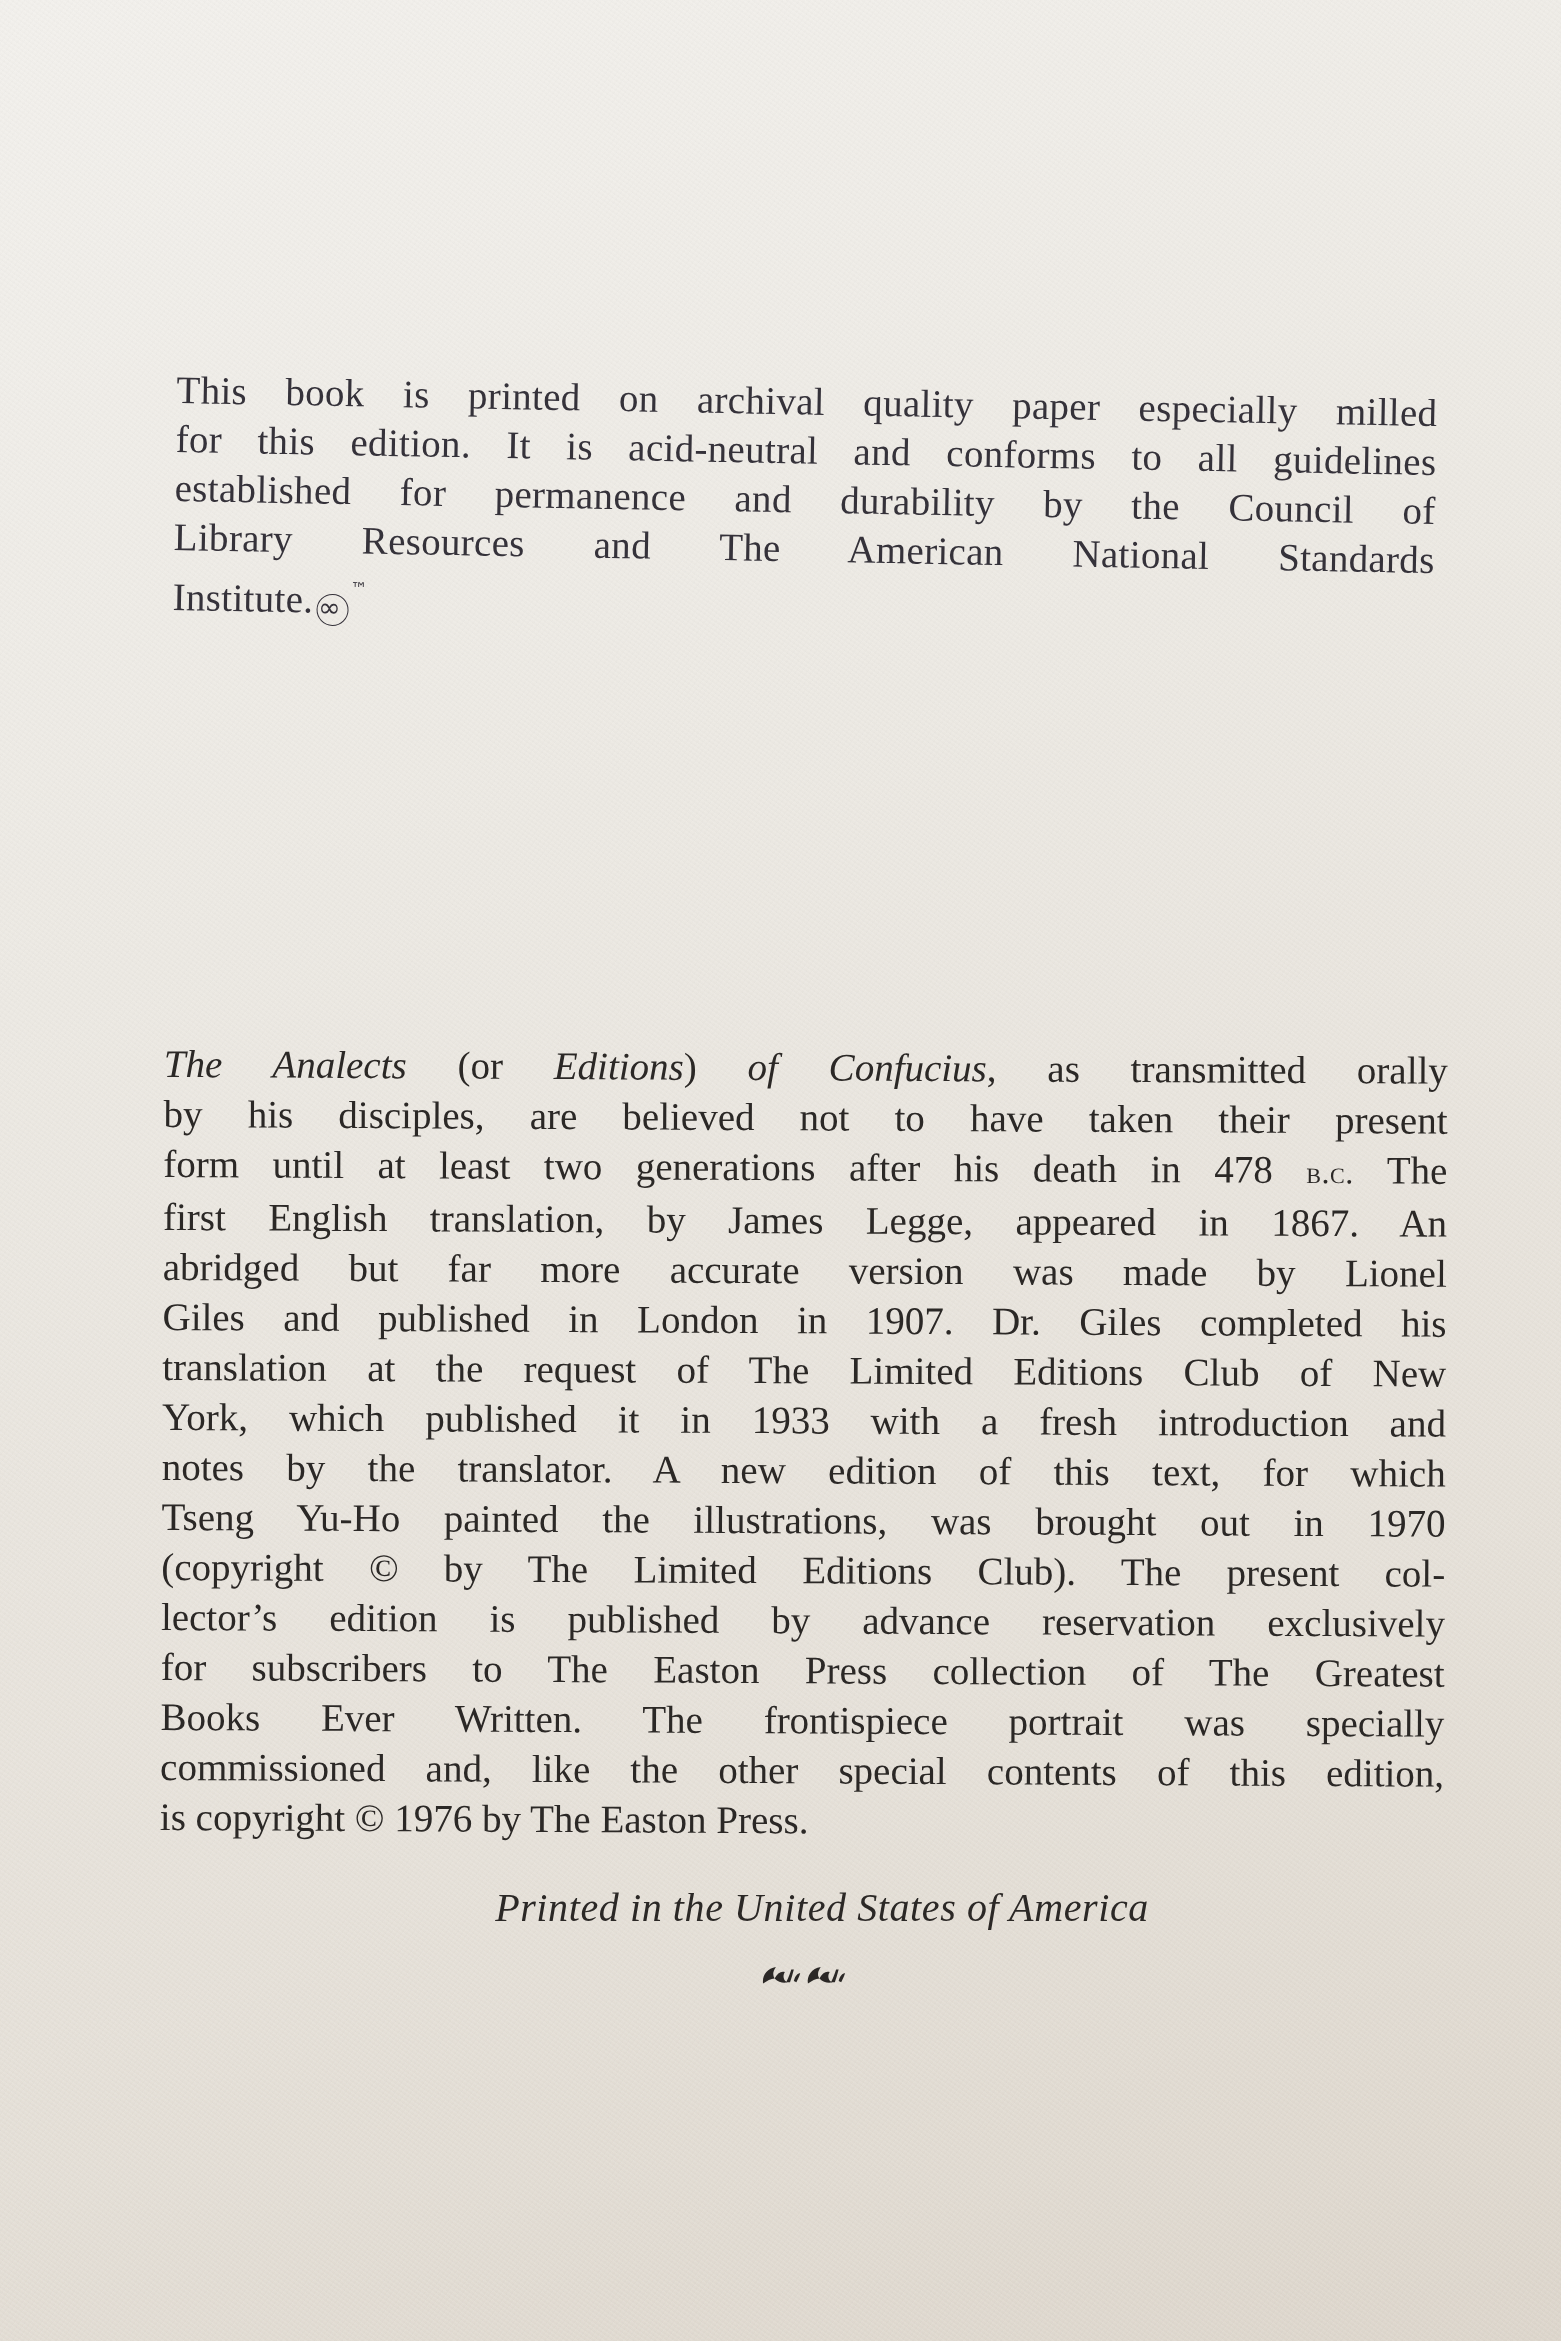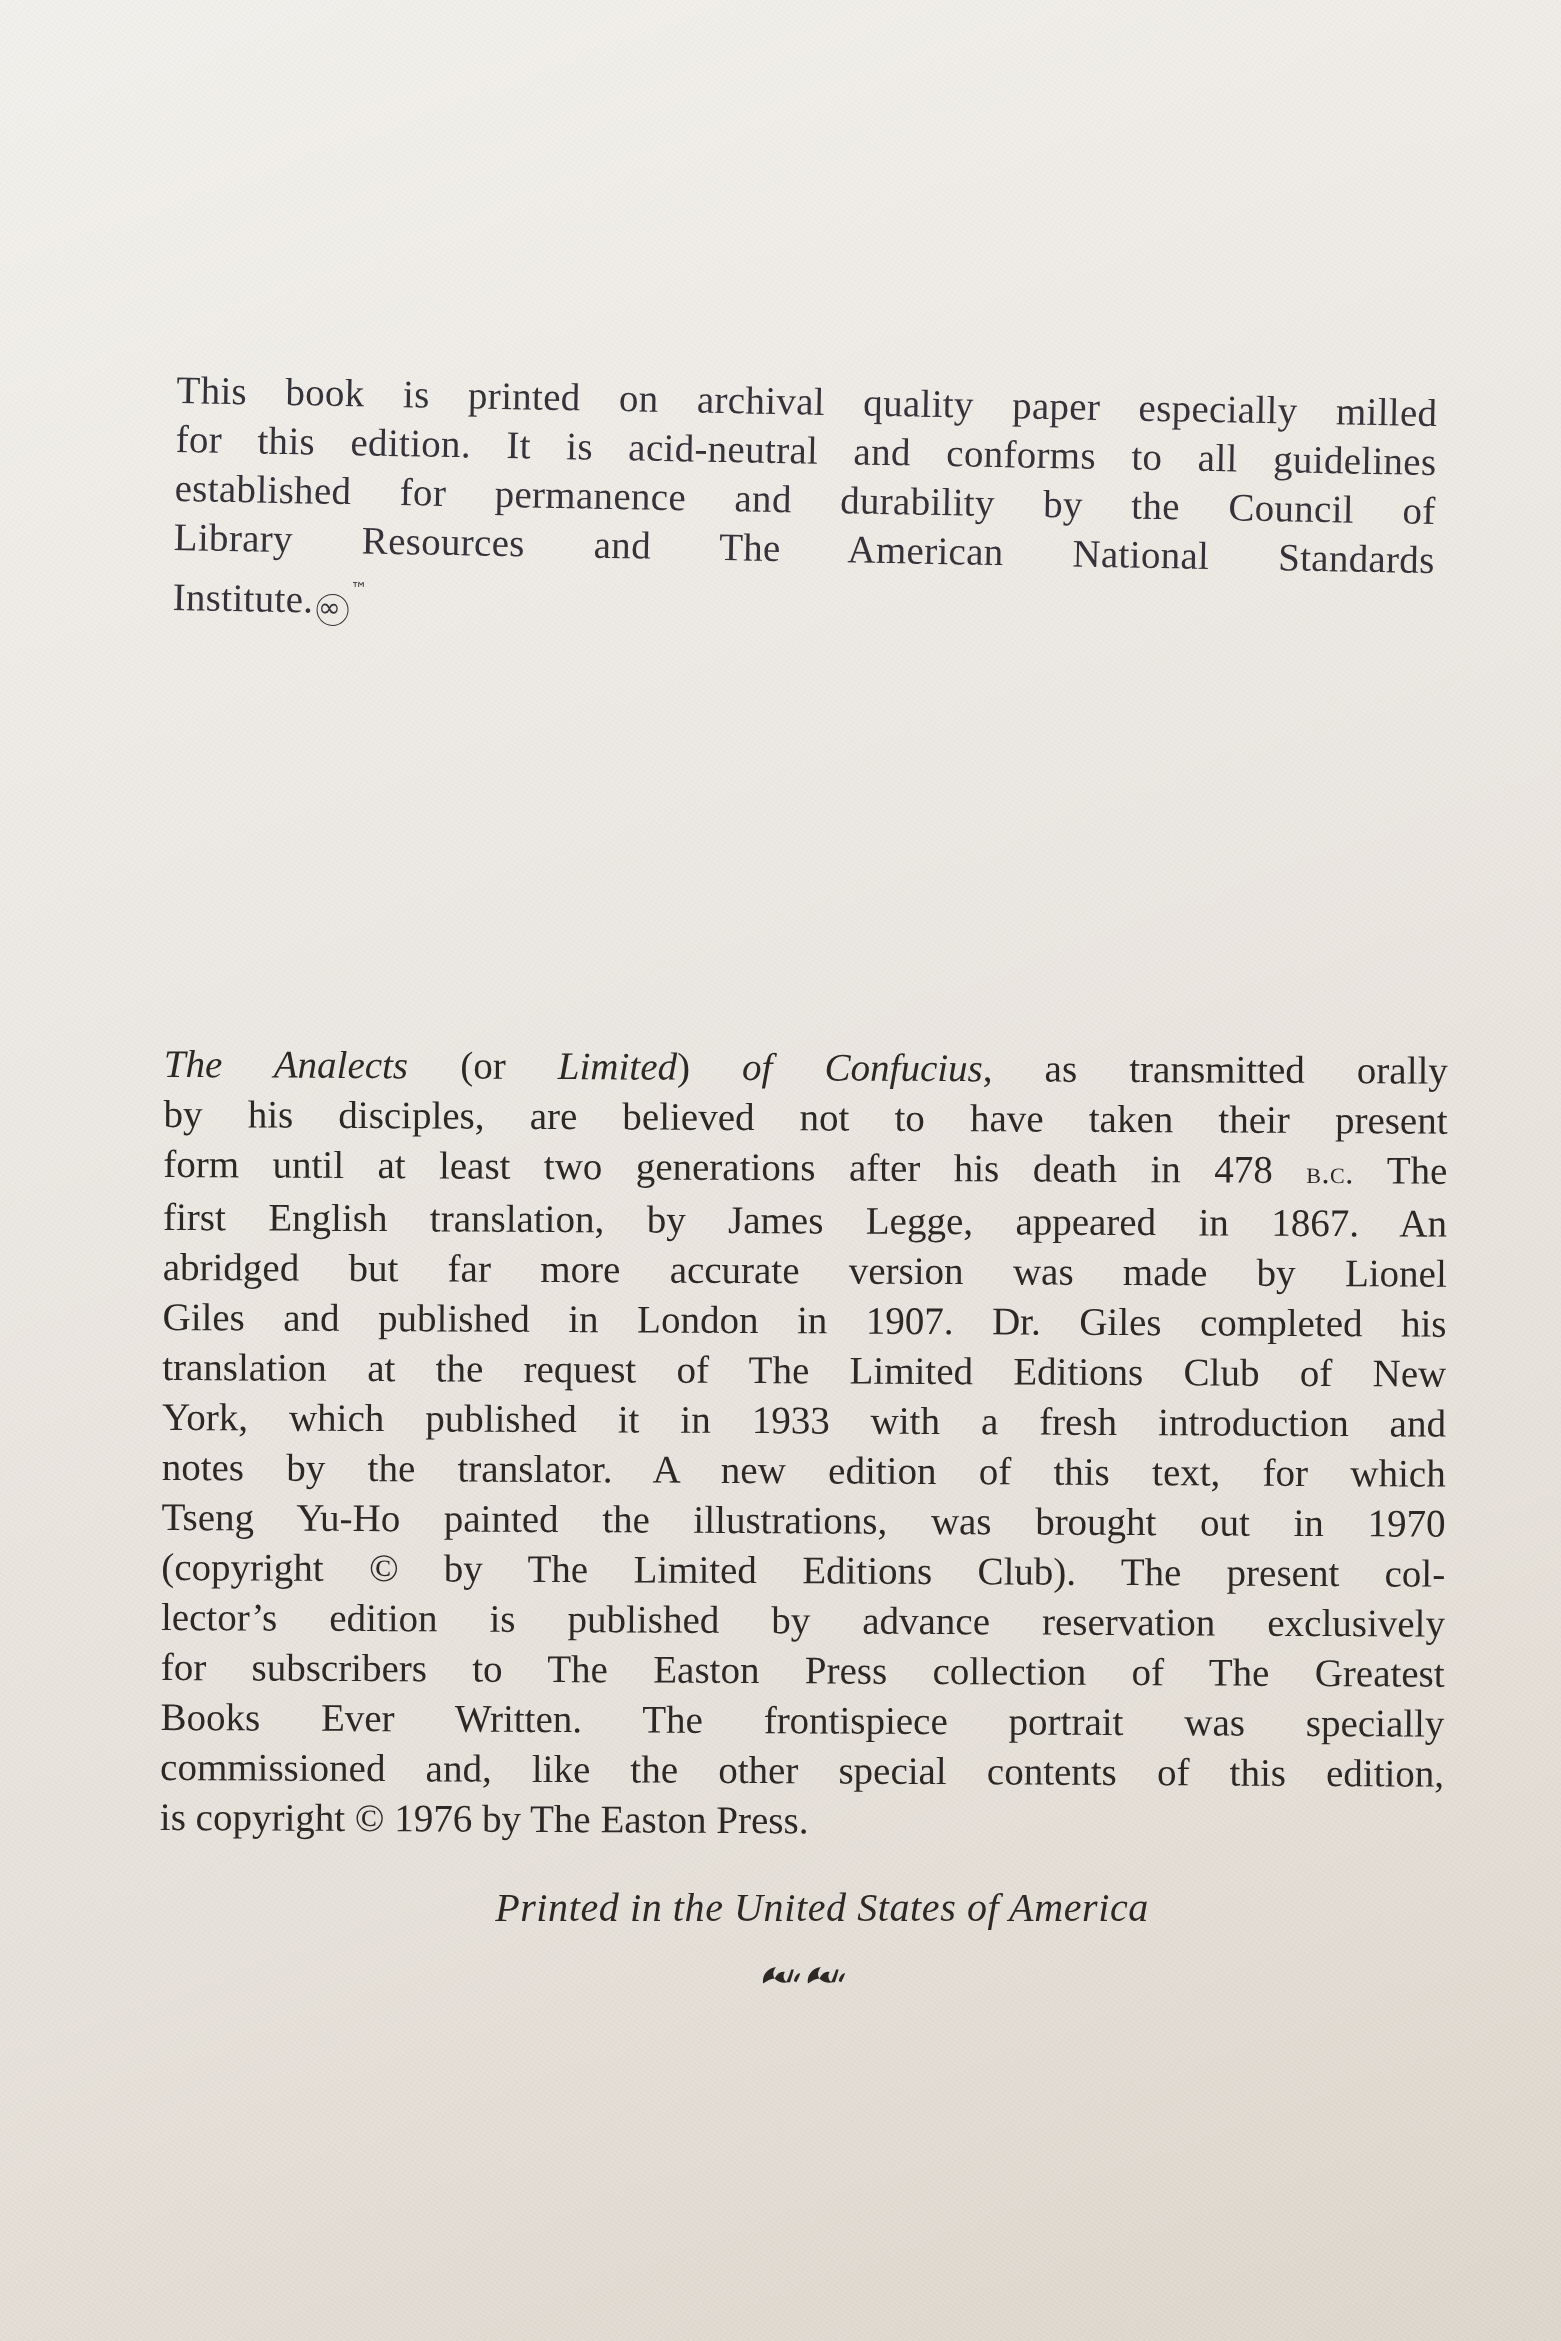--- a/index.html
+++ b/index.html
@@ -117,21 +117,21 @@
 
 <div id="para-paper" class="block">
   <span class="line">This book is printed on archival quality paper especially milled</span>
   <span class="line">for this edition. It is acid-neutral and conforms to all guidelines</span>
   <span class="line">established for permanence and durability by the Council of</span>
   <span class="line">Library Resources and The American National Standards</span>
   <span class="line last"><span>Institute.</span><span class="inf-mark">∞</span><span class="tm">™</span></span>
 </div>
 
 <div id="para-edition" class="block">
-  <span class="line"><span class="it">The Analects</span> <span>(or</span> <span class="it">Limited</span><span>)</span> <span class="it">of Confucius</span><span>, as transmitted orally</span></span>
+  <span class="line"><span class="it">The Analects</span> <span>(or</span> <span class="it">Editions</span><span>)</span> <span class="it">of Confucius</span><span>, as transmitted orally</span></span>
   <span class="line">by his disciples, are believed not to have taken their present</span>
   <span class="line"><span>form until at least two generations after his death in 478</span> <span class="sc">b.c.</span> <span>The</span></span>
   <span class="line">first English translation, by James Legge, appeared in 1867. An</span>
   <span class="line">abridged but far more accurate version was made by Lionel</span>
   <span class="line">Giles and published in London in 1907. Dr. Giles completed his</span>
   <span class="line">translation at the request of The Limited Editions Club of New</span>
   <span class="line">York, which published it in 1933 with a fresh introduction and</span>
   <span class="line">notes by the translator. A new edition of this text, for which</span>
   <span class="line">Tseng Yu-Ho painted the illustrations, was brought out in 1970</span>
   <span class="line">(copyright © by The Limited Editions Club). The present col-</span>

